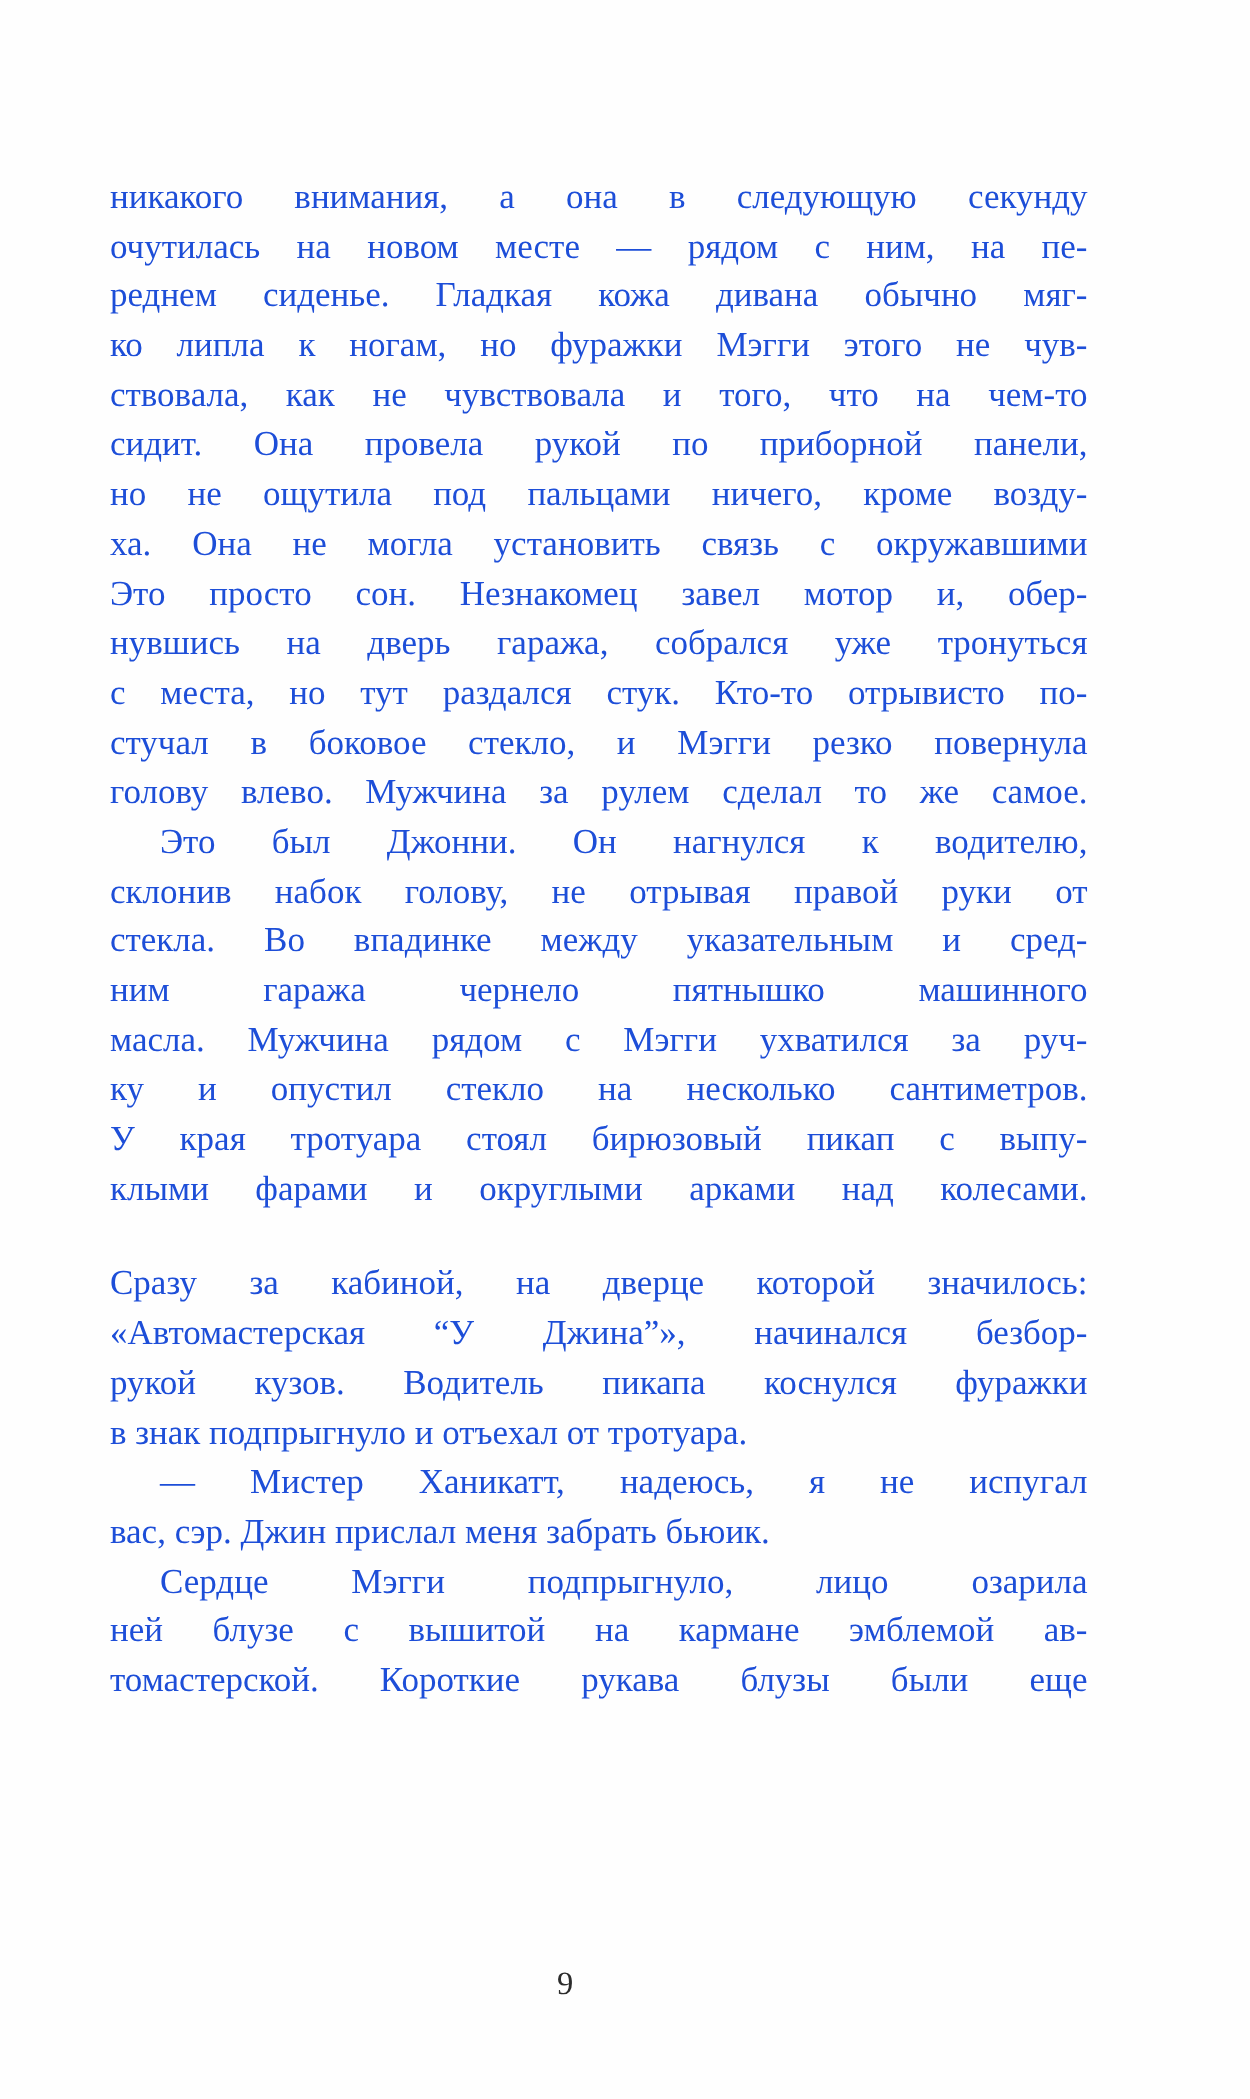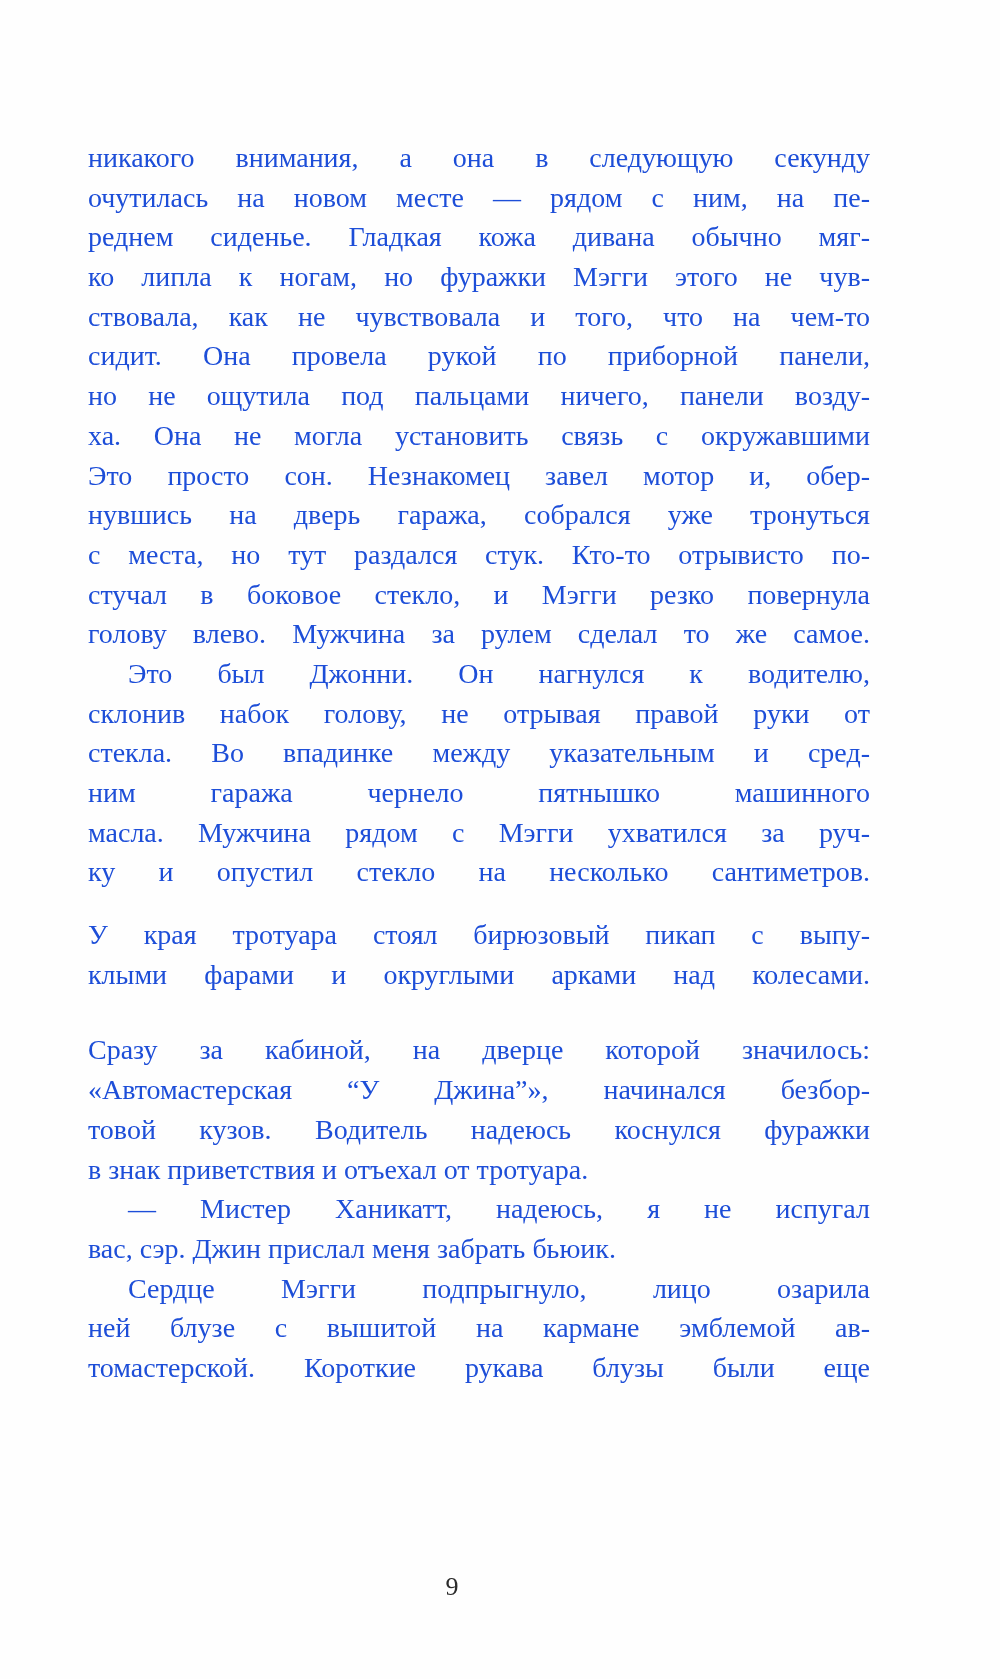--- a/index.html
+++ b/index.html
@@ -32,42 +32,42 @@
 <div class="page">
   <div class="text-block">
 
     <div>
       <span class="line" style="white-space: normal;">никакого внимания, а она в следующую секунду</span>
       <span class="line" style="white-space: normal;">очутилась на новом месте — рядом с ним, на пе-</span>
       <span class="line" style="white-space: normal;">реднем сиденье. Гладкая кожа дивана обычно мяг-</span>
       <span class="line" style="white-space: normal;">ко липла к ногам, но фуражки Мэгги этого не чув-</span>
       <span class="line" style="white-space: normal;">ствовала, как не чувствовала и того, что на чем-то</span>
       <span class="line" style="white-space: normal;">сидит. Она провела рукой по приборной панели,</span>
-      <span class="line" style="white-space: normal;">но не ощутила под пальцами ничего, панели возду-</span>
+      <span class="line" style="white-space: normal;">но не ощутила под пальцами ничего, кроме возду-</span>
       <span class="line" style="white-space: normal;">ха. Она не могла установить связь с окружавшими</span>
       <span class="line" style="white-space: normal;">Это просто сон. Незнакомец завел мотор и, обер-</span>
       <span class="line" style="white-space: normal;">нувшись на дверь гаража, собрался уже тронуться</span>
       <span class="line" style="white-space: normal;">с места, но тут раздался стук. Кто-то отрывисто по-</span>
       <span class="line" style="white-space: normal;">стучал в боковое стекло, и Мэгги резко повернула</span>
       <span class="line" style="white-space: normal;">голову влево. Мужчина за рулем сделал то же самое.</span>
     </div>
 
     <div>
       <span class="line indent" style="white-space: normal;">Это был Джонни. Он нагнулся к водителю,</span>
       <span class="line" style="white-space: normal;">склонив набок голову, не отрывая правой руки от</span>
       <span class="line" style="white-space: normal;">стекла. Во впадинке между указательным и сред-</span>
       <span class="line" style="white-space: normal;">ним гаража чернело пятнышко машинного</span>
       <span class="line" style="white-space: normal;">масла. Мужчина рядом с Мэгги ухватился за руч-</span>
       <span class="line" style="white-space: normal;">ку и опустил стекло на несколько сантиметров.</span>
-      <span class="line" style="white-space: normal; margin-top: 23px;">У края тротуара стоял бирюзовый пикап с выпу-</span>
+      <span class="line" style="white-space: normal;">У края тротуара стоял бирюзовый пикап с выпу-</span>
       <span class="line" style="white-space: normal;">клыми фарами и округлыми арками над колесами.</span>
       <span class="line" style="white-space: normal; margin-top: 36px;">Сразу за кабиной, на дверце которой значилось:</span>
       <span class="line" style="white-space: normal;">«Автомастерская “У Джина”», начинался безбор-</span>
-      <span class="line" style="white-space: normal;">товой кузов. Водитель надеюсь коснулся фуражки</span>
-      <span class="line last">в знак приветствия и отъехал от тротуара.</span>
+      <span class="line" style="white-space: normal;">рукой кузов. Водитель пикапа коснулся фуражки</span>
+      <span class="line last">в знак подпрыгнуло и отъехал от тротуара.</span>
     </div>
 
     <div>
       <span class="line indent" style="white-space: normal;">— Мистер Ханикатт, надеюсь, я не испугал</span>
       <span class="line last">вас, сэр. Джин прислал меня забрать бьюик.</span>
     </div>
 
     <div>
       <span class="line indent" style="white-space: normal;">Сердце Мэгги подпрыгнуло, лицо озарила</span>
       <span class="line" style="white-space: normal;">ней блузе с вышитой на кармане эмблемой ав-</span>

